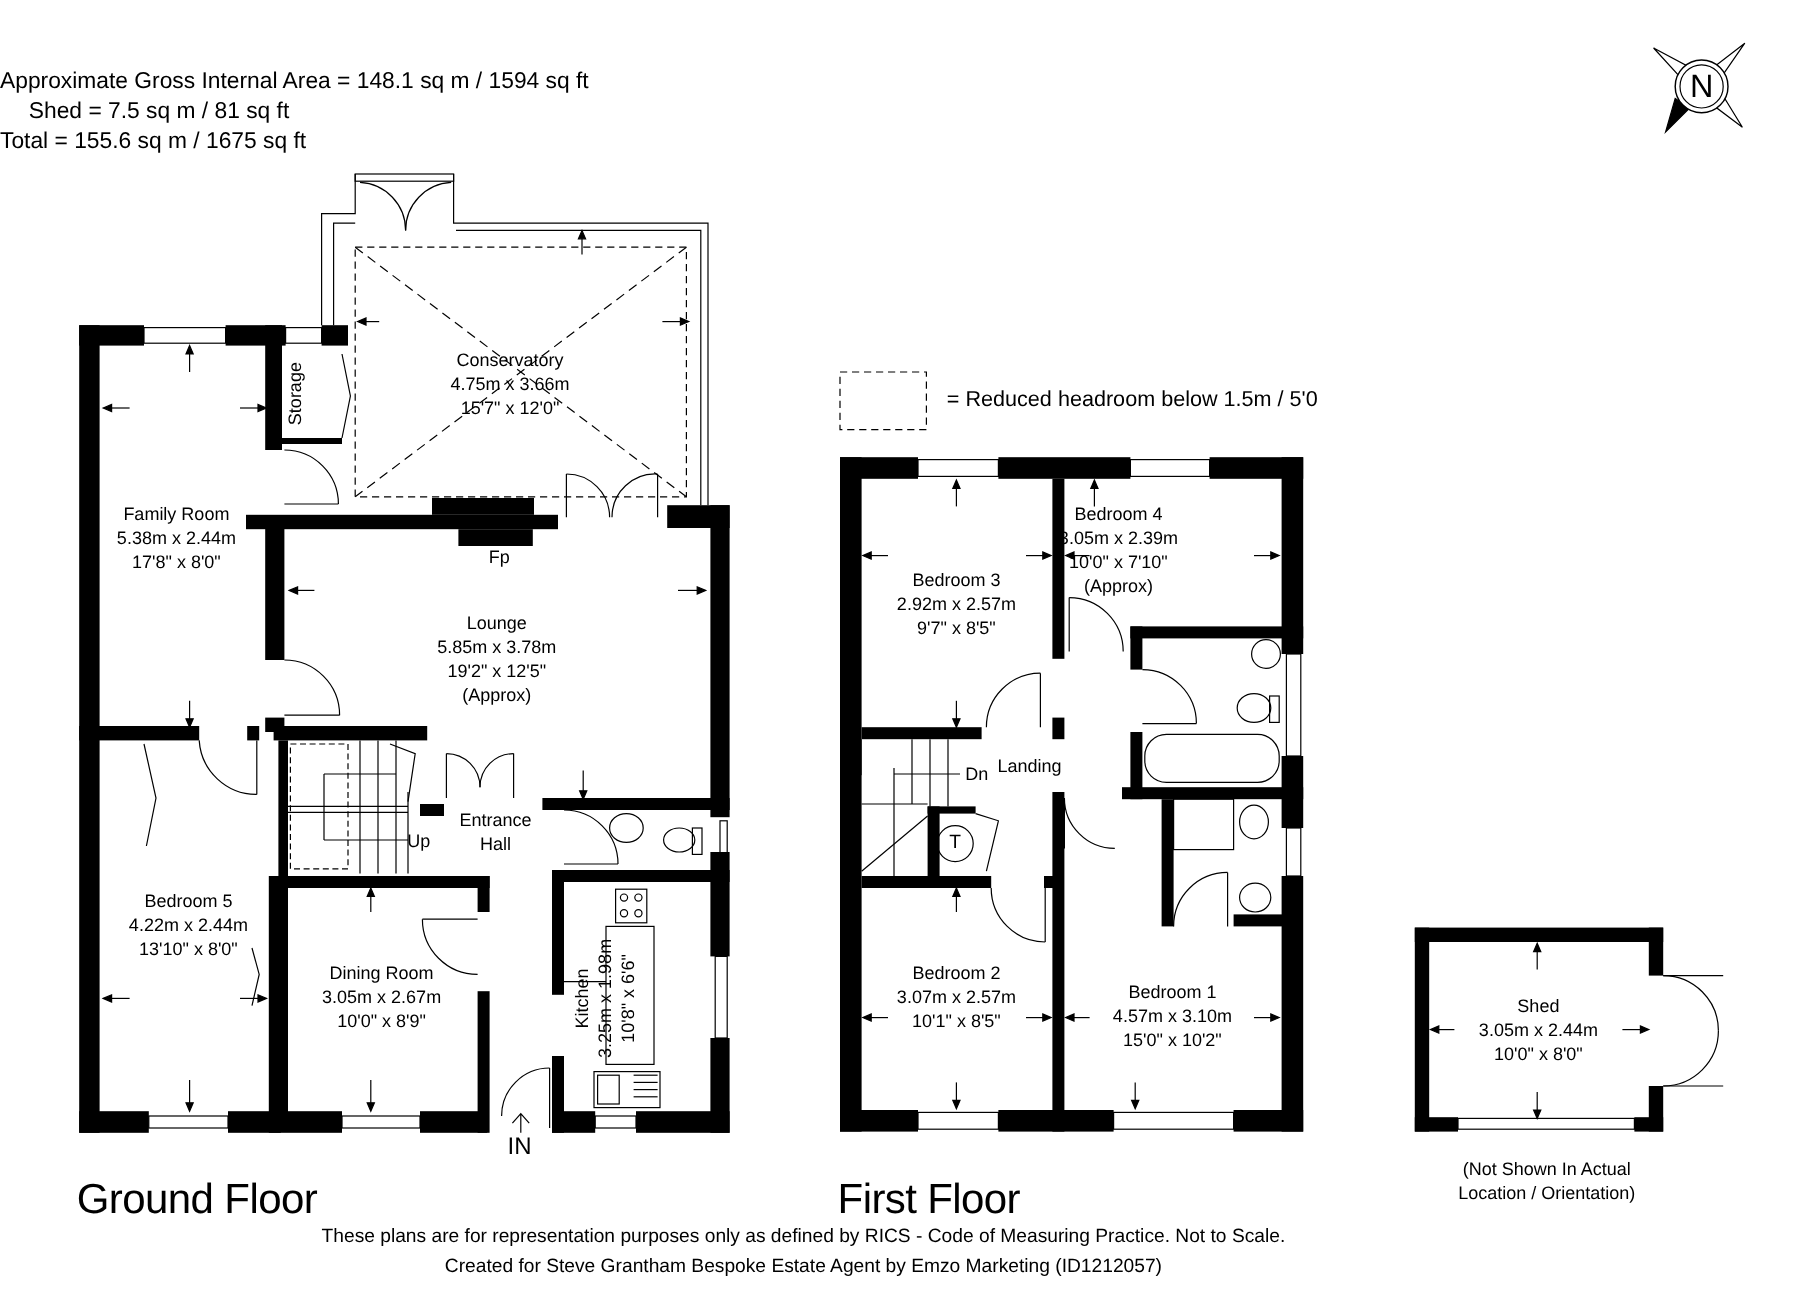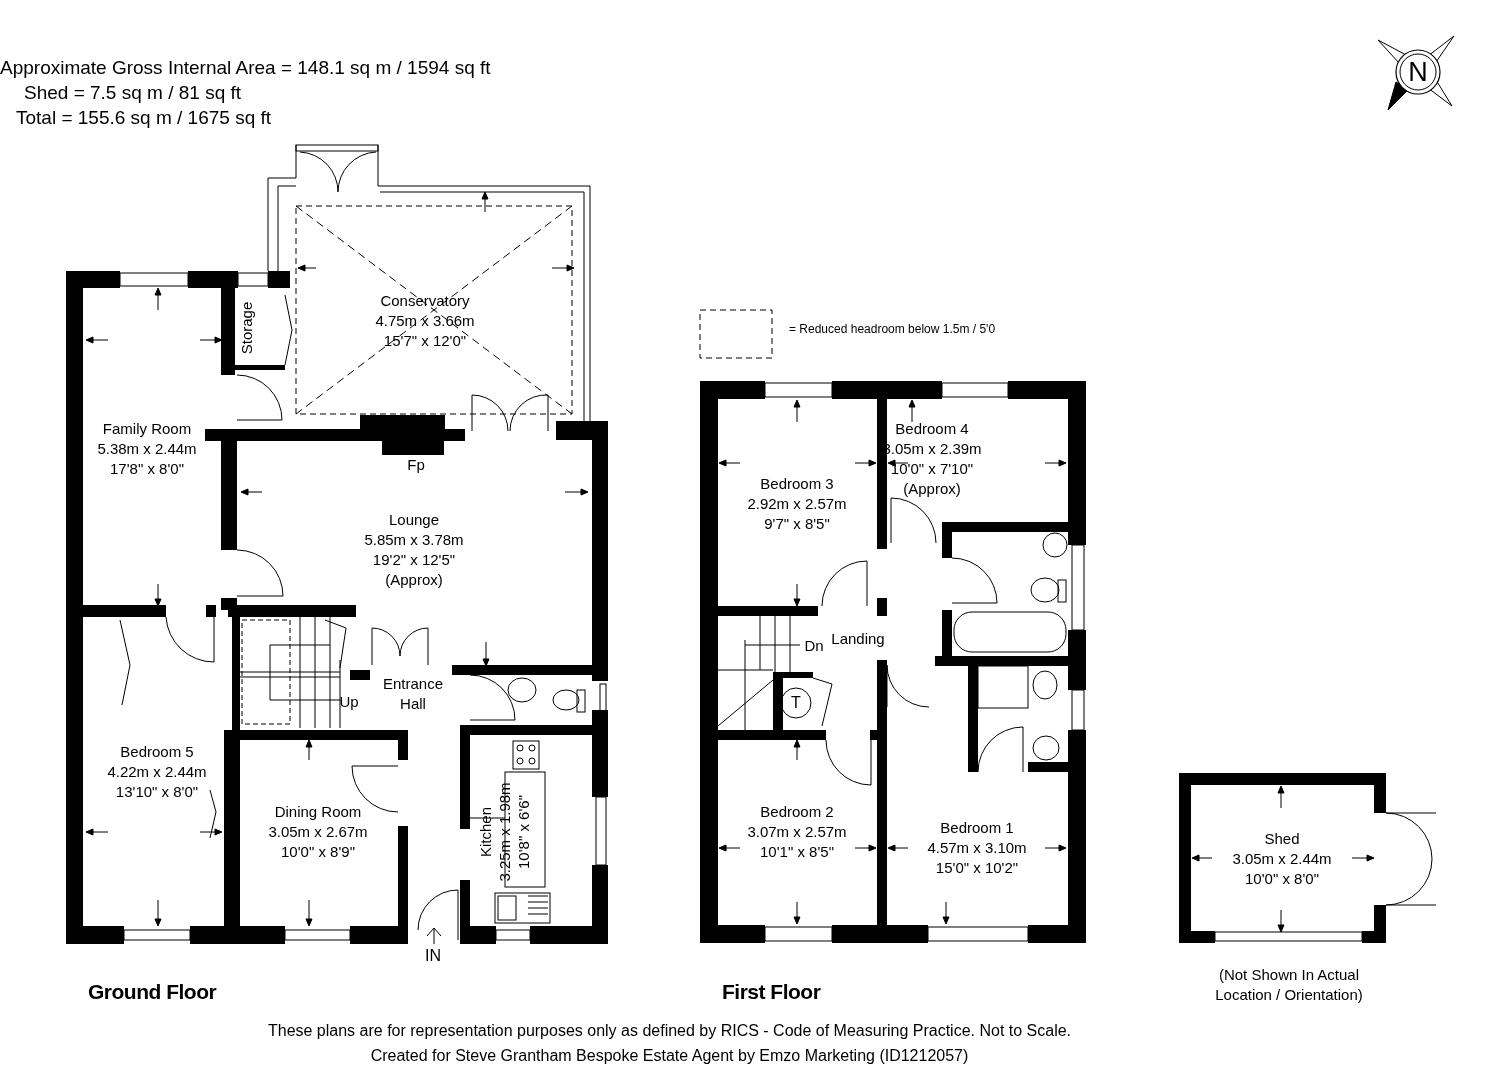--- a/index.html
+++ b/index.html
@@ -2,31 +2,31 @@
 <html><head>
 <meta charset="utf-8">
 <style>
   html, body { margin:0; padding:0; background:#ffffff; }
   body { width:1495px; height:1080px; position:relative; overflow:hidden;
          font-family:"Liberation Sans", "DejaVu Sans", sans-serif; color:#000; }
   .abs { position:absolute; }
   .hdr { position:absolute; left:0; width:1276px; text-align:left; font-size:19px; line-height:22px; }
   .lbl { position:absolute; text-align:center; font-size:15px; line-height:20px; white-space:nowrap; transform:translateX(-50%); }
   .lbl div { white-space:nowrap; }
-  .floor-title { position:absolute; font-size:21px; font-weight:bold; letter-spacing:-0.5px;margin-left:24px; }
+  .floor-title { position:absolute; font-size:35px; font-weight:normal; letter-spacing:-0.5px; }
   .foot { position:absolute; left:0; width:1339px; text-align:center; font-size:16px; }
   svg { position:absolute; left:0; top:0; }
-  .legend-text { position:absolute; font-size:12px; }
+  .legend-text { position:absolute; font-size:18px; }
 </style>
 </head>
 <body>
 
 <div class="hdr" style="top:57px;">Approximate Gross Internal Area = 148.1 sq m / 1594 sq ft</div>
 <div class="hdr" style="top:82px;margin-left:24px;">Shed = 7.5 sq m / 81 sq ft</div>
-<div class="hdr" style="top:107px;padding-left:16px;">Total = 155.6 sq m / 1675 sq ft</div>
+<div class="hdr" style="top:107px;">Total = 155.6 sq m / 1675 sq ft</div>
 
 <div class="abs" style="left:1374px; top:32px; width:84px; height:80px;">
   <svg width="84" height="80" viewBox="0 0 84 80">
     <polygon points="4,8 34,24 26,32" fill="none" stroke="#000" stroke-width="1"></polygon>
     <polygon points="80,4 54,24 62,30" fill="none" stroke="#000" stroke-width="1"></polygon>
     <polygon points="78,74 54,56 62,48" fill="none" stroke="#000" stroke-width="1"></polygon>
     <polygon points="14,78 22,50 34,58" fill="#000" stroke="#000" stroke-width="1"></polygon>
     <circle cx="44" cy="40" r="22" fill="#fff" stroke="#000" stroke-width="1.2"></circle>
     <circle cx="44" cy="40" r="18" fill="none" stroke="#000" stroke-width="1"></circle>
   </svg>
@@ -378,21 +378,21 @@
   <div>3.05m x 2.67m</div>
   <div>10'0" x 8'9"</div>
 </div>
 
 <div class="abs" style="left:476px; top:892px; width:120px; transform:rotate(-90deg); transform-origin:left top; text-align:center; font-size:15px; line-height:19px;">
   <div>Kitchen</div>
   <div>3.25m x 1.98m</div>
   <div>10'8" x 6'6"</div>
 </div>
 
-<div class="lbl" style="left:433px; top:946px; font-size:16px;">IN</div>
+<div class="lbl" style="left:433px; top:946px; font-size:20px;">IN</div>
 
 <div class="lbl" style="left:797px; top:474px;">
   <div>Bedroom 3</div>
   <div>2.92m x 2.57m</div>
   <div>9'7" x 8'5"</div>
 </div>
 <div class="lbl" style="left:932px; top:419px;">
   <div>Bedroom 4</div>
   <div>3.05m x 2.39m</div>
   <div>10'0" x 7'10"</div>

